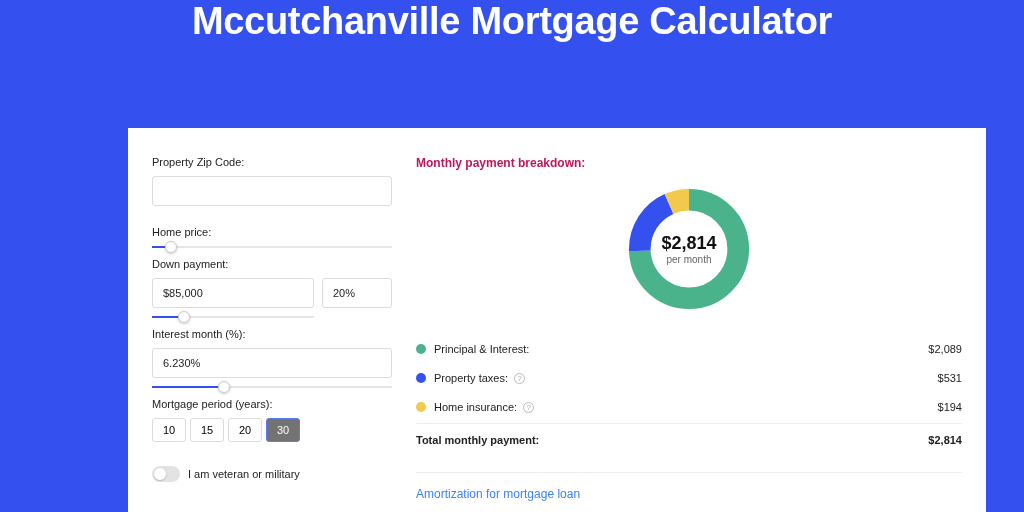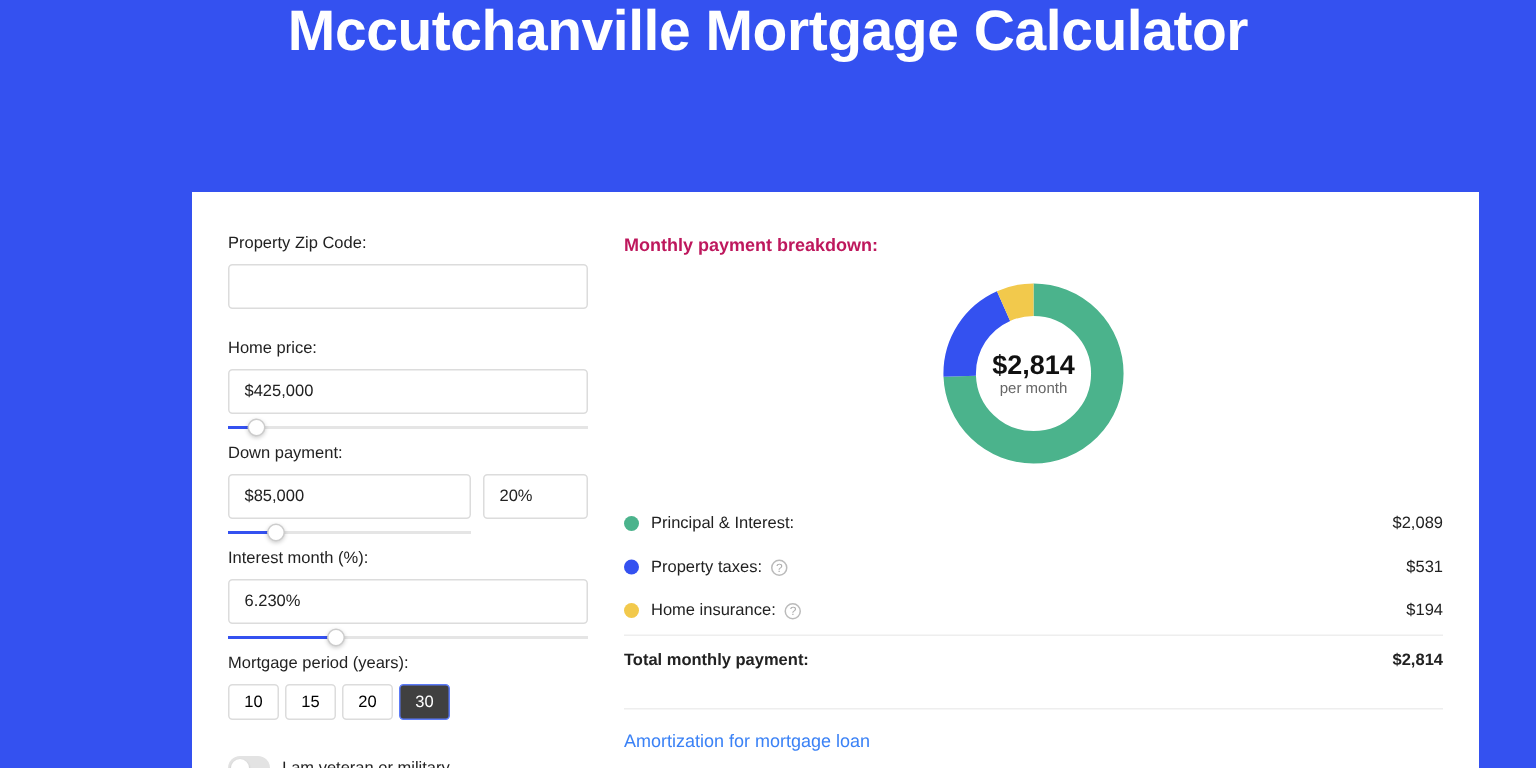--- a/index.html
+++ b/index.html
@@ -10,21 +10,21 @@
 .right{flex:1}
 .label{font-size:11px;color:#222;margin-bottom:8px}
 .input{width:100%;height:30px;border:1px solid #dcdcdc;border-radius:3px;padding:0 10px;font-size:11px;color:#222;background:#fff}
 .field{margin-bottom:20px;position:relative}
 .slider{position:absolute;left:0;right:0;bottom:-10px;height:2px;background:#e5e5e5}
 .slider-fill{position:absolute;left:0;top:0;height:2px;background:#3451f0}
 .slider-thumb{position:absolute;top:-5px;width:12px;height:12px;border-radius:50%;background:#fff;border:1px solid #ccc;box-shadow:0 1px 3px rgba(0,0,0,.2);transform:translateX(-50%)}
 .row2{display:flex;gap:8px}
 .periods{display:flex;gap:4px}
 .pbtn{width:34px;height:24px;border:1px solid #dcdcdc;border-radius:3px;font-size:11px;background:#fff;display:flex;align-items:center;justify-content:center;cursor:pointer}
-.pbtn.active{background:#404040;color:#fff;border-color:#5c7bf7}
+.pbtn.active{background:#737373;color:#fff;border-color:#5c7bf7}
 .toggle-row{display:flex;align-items:center;gap:8px;margin-top:24px}
 .toggle{width:28px;height:16px;border-radius:10px;background:#e3e3e3;position:relative}
 .toggle-knob{position:absolute;left:2px;top:2px;width:12px;height:12px;border-radius:50%;background:#fff;box-shadow:0 1px 2px rgba(0,0,0,.2)}
 .togglelab{font-size:11px;color:#222}
 .sect{font-size:12px;font-weight:700;color:#be185d;margin-bottom:14px}
 .donut-wrap{display:flex;justify-content:center;margin-bottom:20px}
 .donut{position:relative;width:130px;height:130px}
 .donut svg{width:130px;height:130px;transform:rotate(-90deg)}
 .donut-center{position:absolute;inset:0;display:flex;flex-direction:column;align-items:center;justify-content:center}
 .donut-val{font-size:18px;font-weight:700;color:#111}
@@ -47,21 +47,20 @@
 <div class="card">
   <div class="left">
 
     <div class="field">
       <div class="label">Property Zip Code:</div>
       <input class="input" value="" style="">
     </div>
 
     <div class="field">
       <div class="label">Home price:</div>
-      <input class="input" value="$425,000" style="">
       <div class="slider">
         <div class="slider-fill" style="width:8%"></div>
         <div class="slider-thumb" style="left:8%"></div>
       </div>
     </div>
 
     <div class="field">
       <div class="label">Down payment:</div>
       <div class="row2">
         <input class="input" style="flex: 1 1 0%;" value="$85,000">

